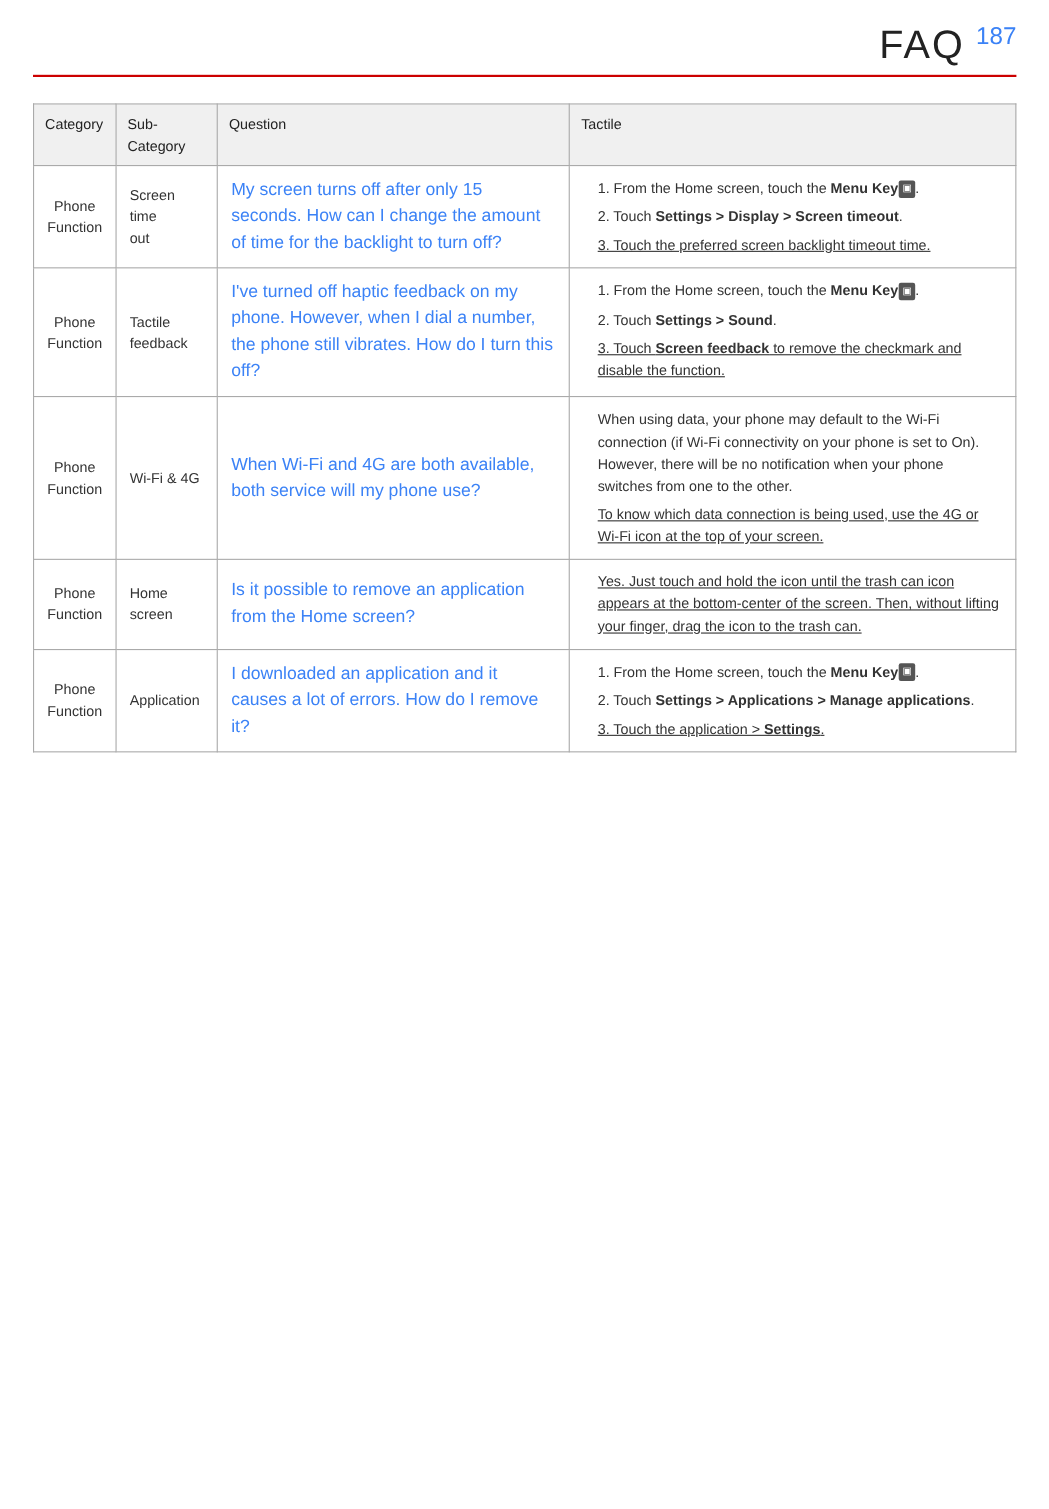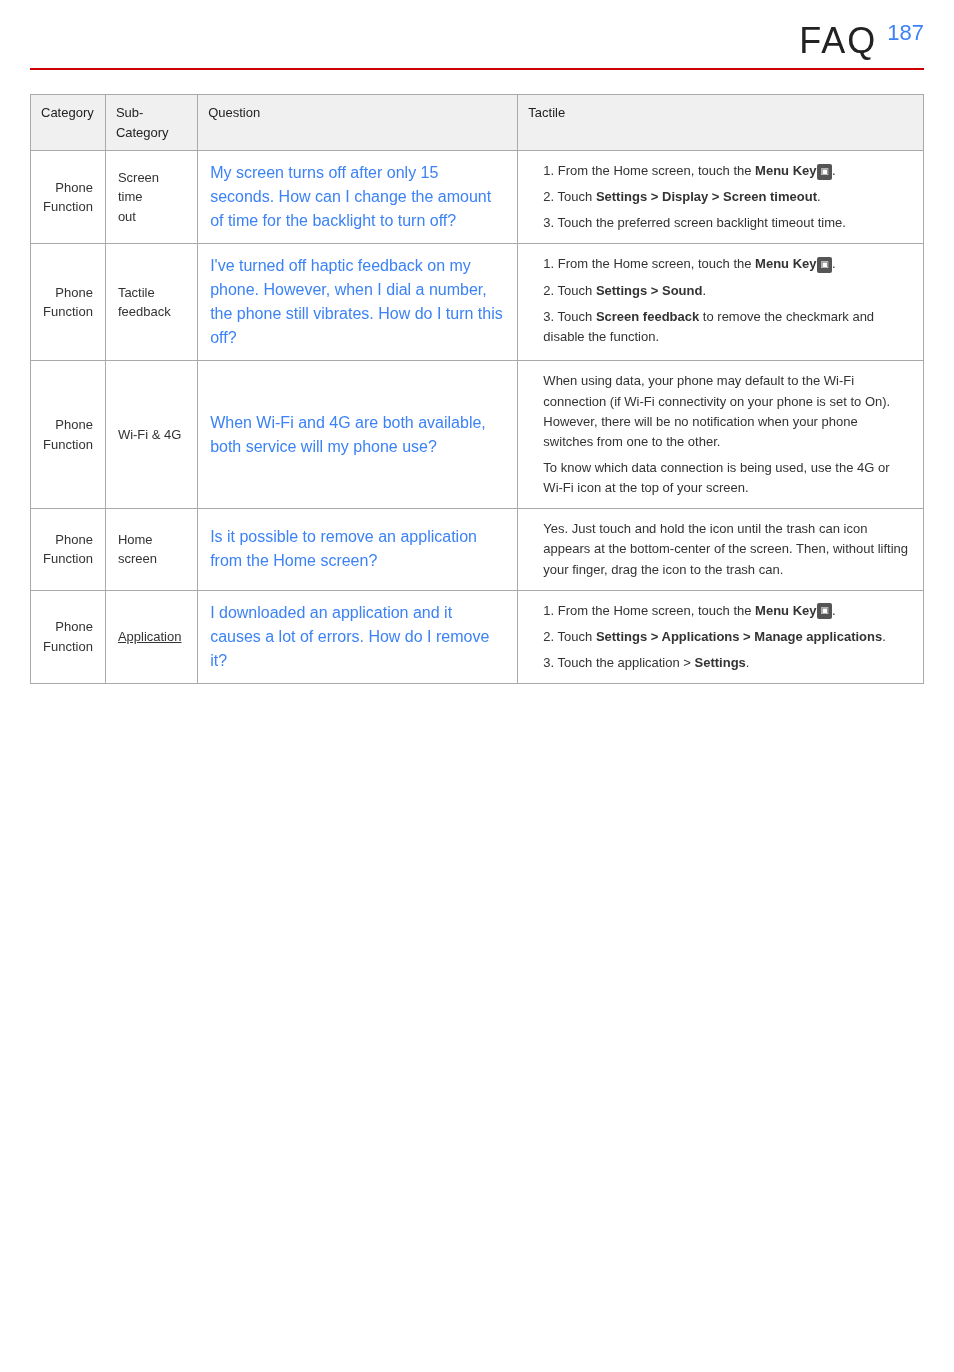--- a/index.html
+++ b/index.html
@@ -51,21 +51,21 @@
 
     th {
       background: #f0f0f0;
       font-weight: 500;
       text-align: left;
       font-size: 13px;
       padding: 8px 10px;
     }
 
     td.category {
-      text-align: right;
+      text-align: center;
       vertical-align: middle;
       white-space: nowrap;
       color: #333;
       font-size: 13px;
     }
 
     td.subcategory {
       text-align: left;
       vertical-align: middle;
       color: #333;
@@ -84,20 +84,21 @@
       line-height: 1.55;
       padding-left: 25px;
     }
 
     .answer p {
       margin-bottom: 6px;
     }
 
     .answer p:last-child {
       margin-bottom: 0;
+      text-decoration: underline;
     }
 
     .menu-key-icon {
       display: inline-block;
       background: #555;
       color: #fff;
       font-size: 9px;
       padding: 1px 3px;
       border-radius: 2px;
       vertical-align: middle;
@@ -165,21 +166,21 @@
 Function</td>
         <td class="subcategory" style="white-space: pre-line;">Home screen</td>
         <td class="question">Is it possible to remove an application from the Home screen?</td>
         <td class="answer">
           <p>Yes. Just touch and hold the icon until the trash can icon appears at the bottom-center of the screen. Then, without lifting your finger, drag the icon to the trash can.</p>
         </td>
       </tr>
       <tr>
         <td class="category" style="white-space: pre-line;">Phone
 Function</td>
-        <td class="subcategory" style="white-space: pre-line; text-decoration: underline;">Application</td>
+        <td class="subcategory" style="white-space: pre-line;">Application</td>
         <td class="question">I downloaded an application and it causes a lot of errors. How do I remove it?</td>
         <td class="answer">
           <p>1. From the Home screen, touch the <b>Menu Key</b><span class="menu-key-icon">▣</span>.</p>
           <p>2. Touch <b>Settings &gt; Applications &gt; Manage applications</b>.</p>
           <p>3. Touch the application &gt; <b>Settings</b>.</p>
         </td>
       </tr>
     </tbody>
 </table>
 

